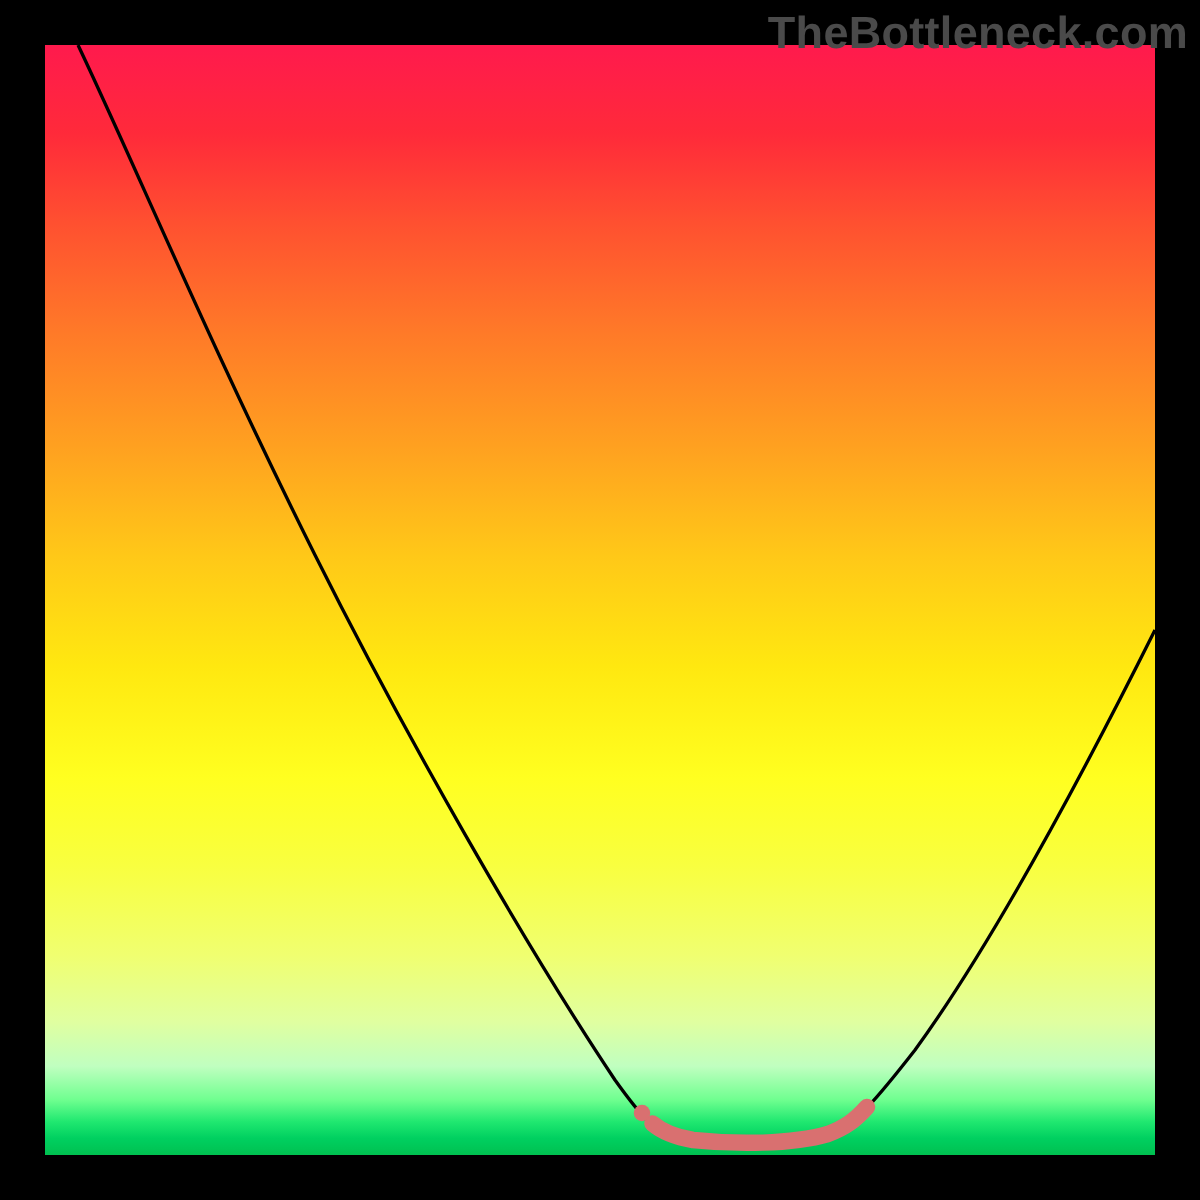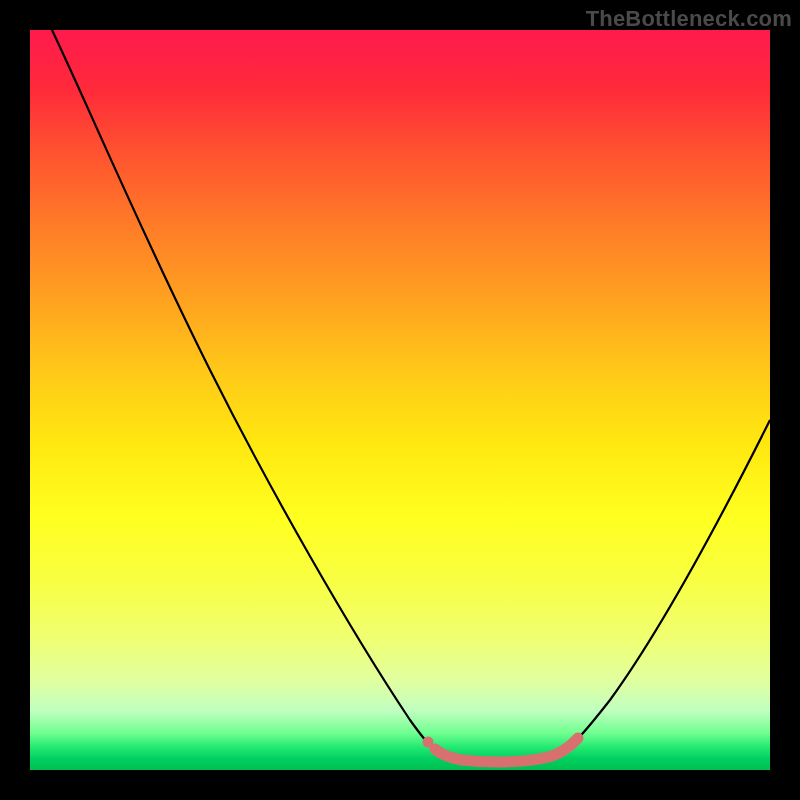--- a/index.html
+++ b/index.html
@@ -39,21 +39,21 @@
       #20e870 97%,
       #00d060 98.5%,
       #00c050 100%
     );
   }
   .watermark {
     position: absolute;
     top: 6px;
     right: 8px;
     font-family: Arial, Helvetica, sans-serif;
-    font-size: 22px;
+    font-size: 30px;
     font-weight: bold;
     color: #4a4a4a;
     letter-spacing: 0.2px;
   }
   svg.curve {
     position: absolute;
     left: 30px;
     top: 30px;
     width: 740px;
     height: 740px;

